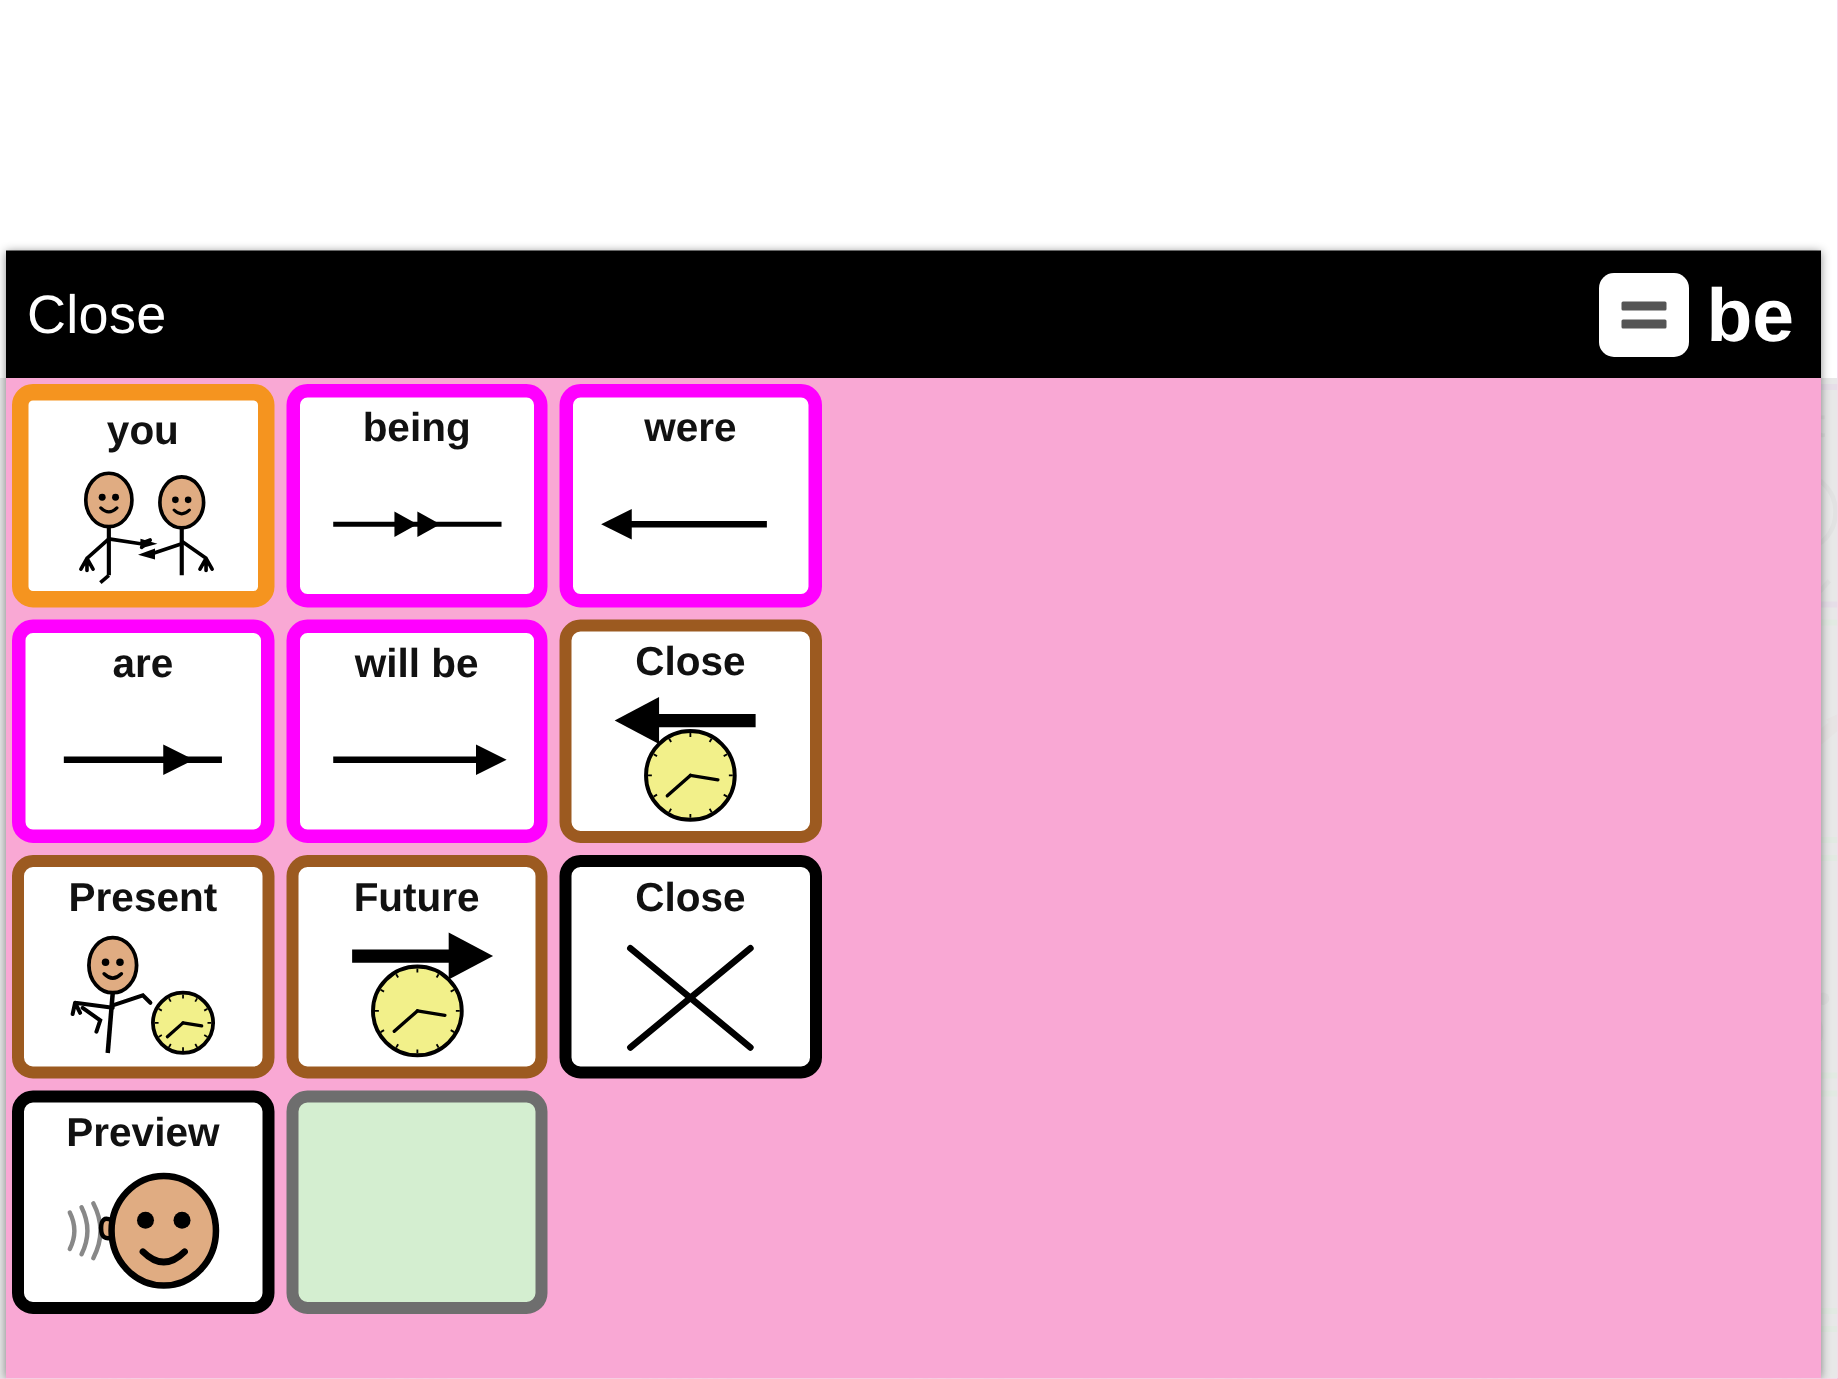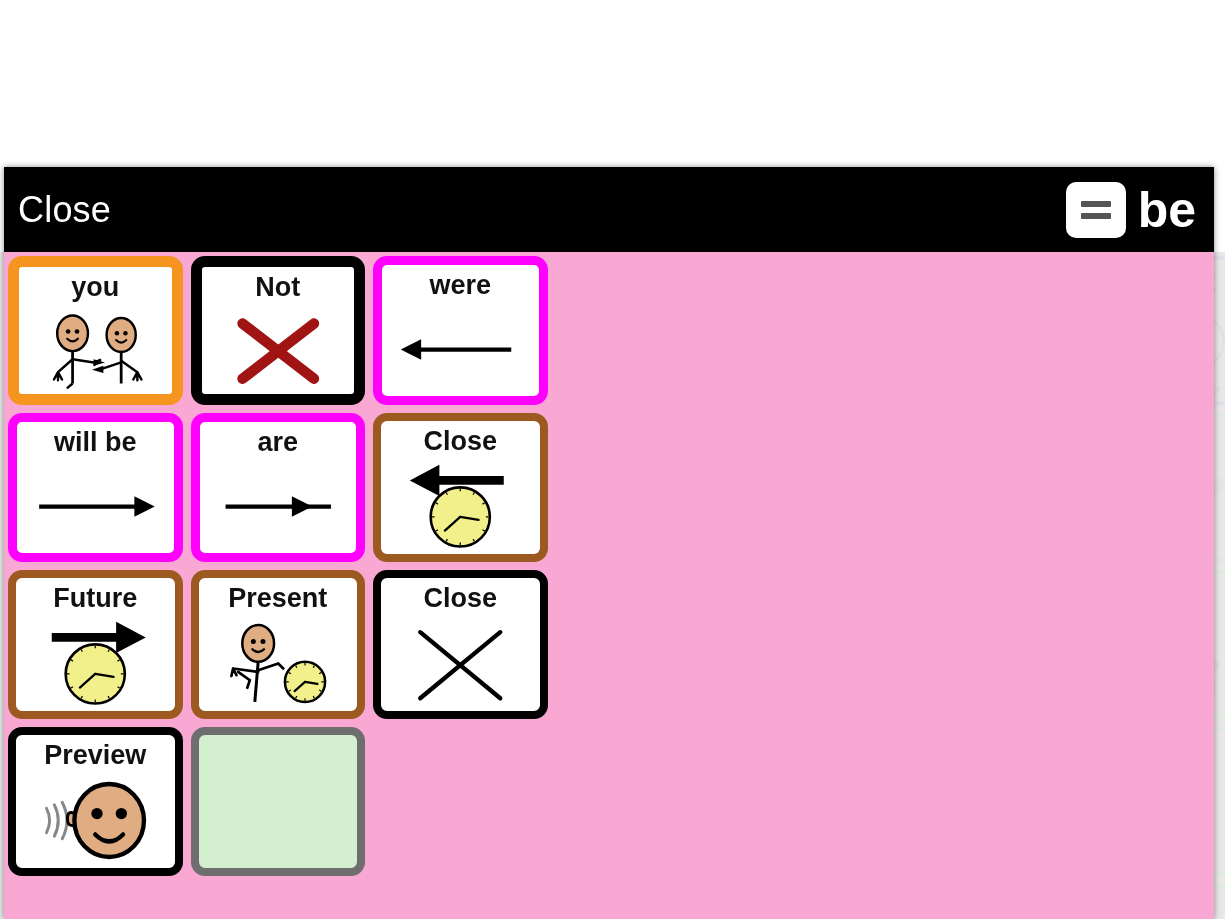--- a/index.html
+++ b/index.html
@@ -393,86 +393,63 @@
               <circle cx="106.75" cy="29.9" r="2.7300000000000004" fill="#000"></circle>
               <circle cx="117.25" cy="29.9" r="2.7300000000000004" fill="#000"></circle>
               <path d="M105.7,38.3 Q112,44.6 118.3,38.3" fill="none" stroke="#000" stroke-width="2.52" stroke-linecap="round"></path>
               <line x1="112" y1="53" x2="112" y2="92" stroke="#000" stroke-width="3.4"></line>
               <path d="M112,64 L132,78 m0,0 l5,9 M132,78 l0,10 M132,78 l-5,9" fill="none" stroke="#000" stroke-width="3" stroke-linecap="round"></path>
               <path d="M112,66 L88,74" fill="none" stroke="#000" stroke-width="3" stroke-linecap="round"></path>
               <polygon points="90,70 76,75 90,79" fill="#000"></polygon>
             </svg>
           </div>
         </div>
-        <div class="cell b-black">
-          <span class="label">Not</span>
-          <div class="art">
-            <svg viewBox="0 0 160 100" preserveAspectRatio="xMidYMid meet">
-              <line x1="36" y1="18" x2="124" y2="86" stroke="#a01414" stroke-width="13" stroke-linecap="round"></line>
-              <line x1="124" y1="18" x2="36" y2="86" stroke="#a01414" stroke-width="13" stroke-linecap="round"></line>
+        <div class="cell b-magenta">
+          <span class="label">being</span>
+          <div class="art">
+            <svg viewBox="0 0 160 100" preserveAspectRatio="xMidYMid meet">
+              <line x1="14" y1="50" x2="146" y2="50" stroke="#000" stroke-width="4"></line>
+              <polygon points="62,40 80,50 62,60" fill="#000"></polygon>
+              <polygon points="80,40 98,50 80,60" fill="#000"></polygon>
             </svg>
           </div>
         </div>
         <div class="cell b-magenta">
           <span class="label">were</span>
           <div class="art">
             <svg viewBox="0 0 160 100" preserveAspectRatio="xMidYMid meet">
               <line x1="22" y1="50" x2="140" y2="50" stroke="#000" stroke-width="5"></line>
               <polygon points="10,50 34,38 34,62" fill="#000"></polygon>
             </svg>
           </div>
         </div>
         <div class="cell b-magenta">
+          <span class="label">are</span>
+          <div class="art">
+            <svg viewBox="0 0 160 100" preserveAspectRatio="xMidYMid meet">
+              <line x1="18" y1="50" x2="142" y2="50" stroke="#000" stroke-width="5"></line>
+              <polygon points="96,38 120,50 96,62" fill="#000"></polygon>
+            </svg>
+          </div>
+        </div>
+        <div class="cell b-magenta">
           <span class="label">will be</span>
           <div class="art">
             <svg viewBox="0 0 160 100" preserveAspectRatio="xMidYMid meet">
               <line x1="14" y1="50" x2="134" y2="50" stroke="#000" stroke-width="5"></line>
               <polygon points="126,38 150,50 126,62" fill="#000"></polygon>
             </svg>
           </div>
         </div>
-        <div class="cell b-magenta">
-          <span class="label">are</span>
-          <div class="art">
-            <svg viewBox="0 0 160 100" preserveAspectRatio="xMidYMid meet">
-              <line x1="18" y1="50" x2="142" y2="50" stroke="#000" stroke-width="5"></line>
-              <polygon points="96,38 120,50 96,62" fill="#000"></polygon>
-            </svg>
-          </div>
-        </div>
         <div class="cell b-brown">
           <span class="label">Close</span>
           <div class="art">
             <svg viewBox="0 0 160 100" preserveAspectRatio="xMidYMid meet">
               <line x1="48" y1="20" x2="130" y2="20" stroke="#000" stroke-width="10"></line>
               <polygon points="22,20 56,2 56,38" fill="#000"></polygon>
-              <circle cx="80" cy="62" r="34" fill="#f2f08a" stroke="#000" stroke-width="3"></circle>
-              <line x1="80" y1="32.5" x2="80" y2="29.5" stroke="#000" stroke-width="1.4"></line>
-              <line x1="94.75" y1="36.45225058835906" x2="96.25" y2="33.85417437700574" stroke="#000" stroke-width="1.4"></line>
-              <line x1="105.54774941164094" y1="47.25" x2="108.14582562299425" y2="45.75" stroke="#000" stroke-width="1.4"></line>
-              <line x1="109.5" y1="62" x2="112.5" y2="62" stroke="#000" stroke-width="1.4"></line>
-              <line x1="105.54774941164095" y1="76.75" x2="108.14582562299427" y2="78.25" stroke="#000" stroke-width="1.4"></line>
-              <line x1="94.75" y1="87.54774941164095" x2="96.25" y2="90.14582562299427" stroke="#000" stroke-width="1.4"></line>
-              <line x1="80" y1="91.5" x2="80" y2="94.5" stroke="#000" stroke-width="1.4"></line>
-              <line x1="65.25" y1="87.54774941164094" x2="63.74999999999999" y2="90.14582562299425" stroke="#000" stroke-width="1.4"></line>
-              <line x1="54.452250588359064" y1="76.75000000000001" x2="51.85417437700575" y2="78.25000000000001" stroke="#000" stroke-width="1.4"></line>
-              <line x1="50.5" y1="62.00000000000001" x2="47.5" y2="62.00000000000001" stroke="#000" stroke-width="1.4"></line>
-              <line x1="54.452250588359064" y1="47.25" x2="51.85417437700575" y2="45.75" stroke="#000" stroke-width="1.4"></line>
-              <line x1="65.24999999999999" y1="36.452250588359064" x2="63.749999999999986" y2="33.85417437700575" stroke="#000" stroke-width="1.4"></line>
-              <line x1="80" y1="62" x2="62.32" y2="77.64" stroke="#000" stroke-width="2.6" stroke-linecap="round"></line>
-              <line x1="80" y1="62" x2="101.08" y2="65.4" stroke="#000" stroke-width="2.6" stroke-linecap="round"></line>
-            </svg>
-          </div>
-        </div>
-        <div class="cell b-brown">
-          <span class="label">Future</span>
-          <div class="art">
-            <svg viewBox="0 0 160 100" preserveAspectRatio="xMidYMid meet">
-              <line x1="30" y1="20" x2="112" y2="20" stroke="#000" stroke-width="10"></line>
-              <polygon points="138,20 104,2 104,38" fill="#000"></polygon>
               <circle cx="80" cy="62" r="34" fill="#f2f08a" stroke="#000" stroke-width="3"></circle>
               <line x1="80" y1="32.5" x2="80" y2="29.5" stroke="#000" stroke-width="1.4"></line>
               <line x1="94.75" y1="36.45225058835906" x2="96.25" y2="33.85417437700574" stroke="#000" stroke-width="1.4"></line>
               <line x1="105.54774941164094" y1="47.25" x2="108.14582562299425" y2="45.75" stroke="#000" stroke-width="1.4"></line>
               <line x1="109.5" y1="62" x2="112.5" y2="62" stroke="#000" stroke-width="1.4"></line>
               <line x1="105.54774941164095" y1="76.75" x2="108.14582562299427" y2="78.25" stroke="#000" stroke-width="1.4"></line>
               <line x1="94.75" y1="87.54774941164095" x2="96.25" y2="90.14582562299427" stroke="#000" stroke-width="1.4"></line>
               <line x1="80" y1="91.5" x2="80" y2="94.5" stroke="#000" stroke-width="1.4"></line>
               <line x1="65.25" y1="87.54774941164094" x2="63.74999999999999" y2="90.14582562299425" stroke="#000" stroke-width="1.4"></line>
               <line x1="54.452250588359064" y1="76.75000000000001" x2="51.85417437700575" y2="78.25000000000001" stroke="#000" stroke-width="1.4"></line>
@@ -507,20 +484,44 @@
               <line x1="102.25" y1="90.88749537379655" x2="100.75" y2="93.48557158514987" stroke="#000" stroke-width="1.4"></line>
               <line x1="95.11250462620345" y1="83.75" x2="92.51442841485013" y2="85.25" stroke="#000" stroke-width="1.4"></line>
               <line x1="92.5" y1="74" x2="89.5" y2="74" stroke="#000" stroke-width="1.4"></line>
               <line x1="95.11250462620345" y1="64.25" x2="92.51442841485013" y2="62.75" stroke="#000" stroke-width="1.4"></line>
               <line x1="102.24999999999999" y1="57.11250462620345" x2="100.74999999999999" y2="54.51442841485014" stroke="#000" stroke-width="1.4"></line>
               <line x1="112" y1="74" x2="99.52" y2="85.04" stroke="#000" stroke-width="2.6" stroke-linecap="round"></line>
               <line x1="112" y1="74" x2="126.88" y2="76.4" stroke="#000" stroke-width="2.6" stroke-linecap="round"></line>
             </svg>
           </div>
         </div>
+        <div class="cell b-brown">
+          <span class="label">Future</span>
+          <div class="art">
+            <svg viewBox="0 0 160 100" preserveAspectRatio="xMidYMid meet">
+              <line x1="30" y1="20" x2="112" y2="20" stroke="#000" stroke-width="10"></line>
+              <polygon points="138,20 104,2 104,38" fill="#000"></polygon>
+              <circle cx="80" cy="62" r="34" fill="#f2f08a" stroke="#000" stroke-width="3"></circle>
+              <line x1="80" y1="32.5" x2="80" y2="29.5" stroke="#000" stroke-width="1.4"></line>
+              <line x1="94.75" y1="36.45225058835906" x2="96.25" y2="33.85417437700574" stroke="#000" stroke-width="1.4"></line>
+              <line x1="105.54774941164094" y1="47.25" x2="108.14582562299425" y2="45.75" stroke="#000" stroke-width="1.4"></line>
+              <line x1="109.5" y1="62" x2="112.5" y2="62" stroke="#000" stroke-width="1.4"></line>
+              <line x1="105.54774941164095" y1="76.75" x2="108.14582562299427" y2="78.25" stroke="#000" stroke-width="1.4"></line>
+              <line x1="94.75" y1="87.54774941164095" x2="96.25" y2="90.14582562299427" stroke="#000" stroke-width="1.4"></line>
+              <line x1="80" y1="91.5" x2="80" y2="94.5" stroke="#000" stroke-width="1.4"></line>
+              <line x1="65.25" y1="87.54774941164094" x2="63.74999999999999" y2="90.14582562299425" stroke="#000" stroke-width="1.4"></line>
+              <line x1="54.452250588359064" y1="76.75000000000001" x2="51.85417437700575" y2="78.25000000000001" stroke="#000" stroke-width="1.4"></line>
+              <line x1="50.5" y1="62.00000000000001" x2="47.5" y2="62.00000000000001" stroke="#000" stroke-width="1.4"></line>
+              <line x1="54.452250588359064" y1="47.25" x2="51.85417437700575" y2="45.75" stroke="#000" stroke-width="1.4"></line>
+              <line x1="65.24999999999999" y1="36.452250588359064" x2="63.749999999999986" y2="33.85417437700575" stroke="#000" stroke-width="1.4"></line>
+              <line x1="80" y1="62" x2="62.32" y2="77.64" stroke="#000" stroke-width="2.6" stroke-linecap="round"></line>
+              <line x1="80" y1="62" x2="101.08" y2="65.4" stroke="#000" stroke-width="2.6" stroke-linecap="round"></line>
+            </svg>
+          </div>
+        </div>
         <div class="cell b-blackthin">
           <span class="label">Close</span>
           <div class="art">
             <svg viewBox="0 0 160 100" preserveAspectRatio="xMidYMid meet">
               <line x1="34" y1="14" x2="126" y2="90" stroke="#000" stroke-width="5" stroke-linecap="round"></line>
               <line x1="126" y1="14" x2="34" y2="90" stroke="#000" stroke-width="5" stroke-linecap="round"></line>
             </svg>
           </div>
         </div>
         <div class="cell b-blackthin">

